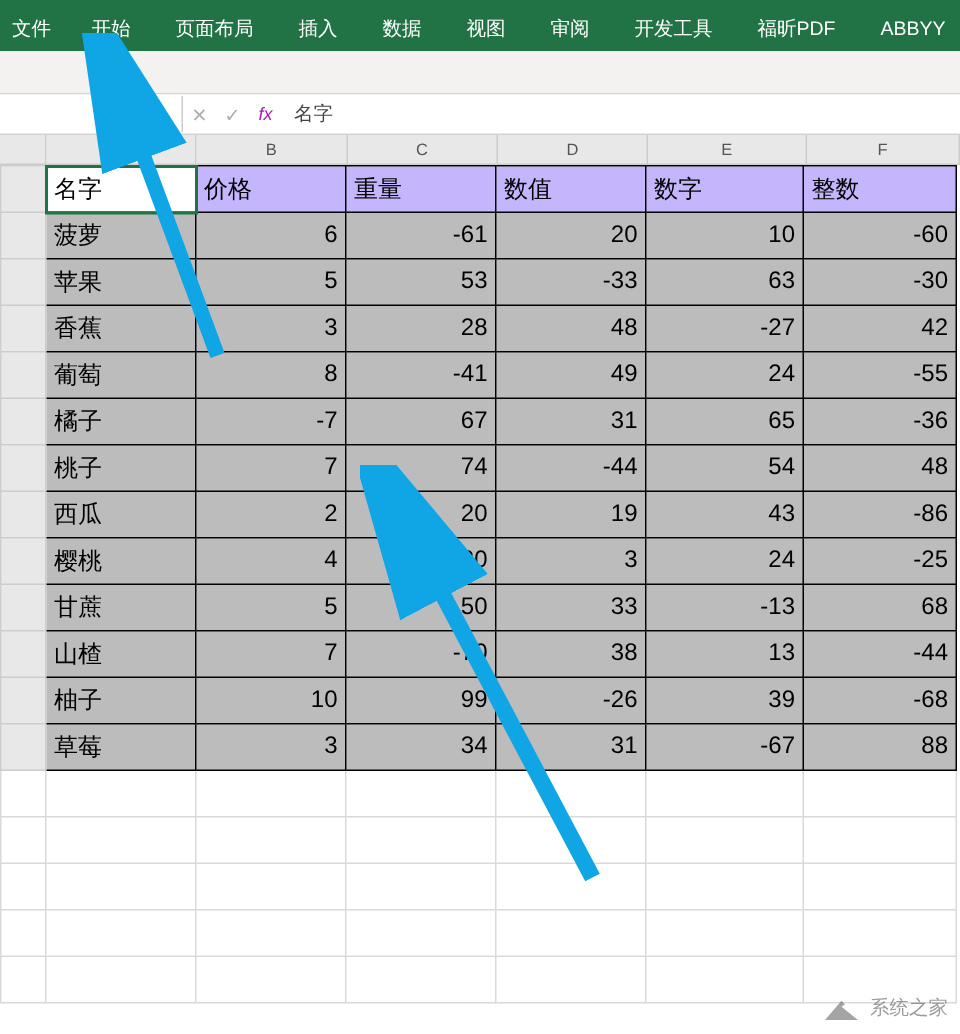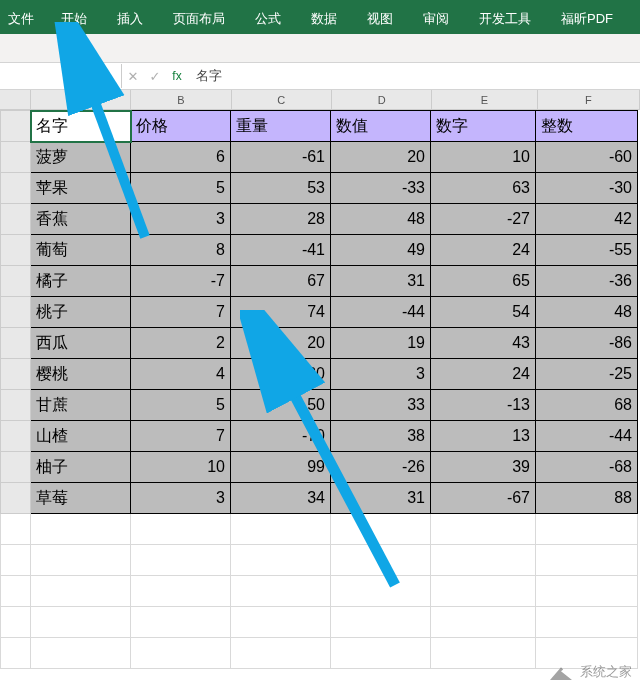--- a/index.html
+++ b/index.html
@@ -3,21 +3,21 @@
 <meta charset="utf-8">
 <style>
 html,body{margin:0;padding:0;font-family:"Microsoft YaHei","SimSun",sans-serif;font-size:13px;background:#fff;color:#000;width:640px;height:689px;overflow:hidden;position:relative}
 .ribbon-tabs{background:#217346;height:34px;display:flex;align-items:center;color:#fff;font-size:13px;padding-left:2px}
 .ribbon-tabs .tab{padding:0 15px;height:30px;line-height:34px;cursor:pointer;white-space:nowrap}
 .ribbon-tabs .tab:first-child{padding-left:6px;padding-right:12px}
 .ribbon-strip{background:#f3f2f1;height:28px;border-bottom:1px solid #d4d4d4}
 .formula-bar{height:26px;display:flex;align-items:center;border-bottom:1px solid #d4d4d4;background:#fff}
 .name-box{width:115px;height:24px;border-right:1px solid #ccc;padding-left:6px;display:flex;align-items:center;font-size:12px;color:#666}
 .fb-btn{width:22px;height:24px;display:flex;align-items:center;justify-content:center;color:#b0b0b0;font-size:13px}
-.fx{color:#15803d;font-size:12px}
+.fx{font-style:italic;color:#a21caf;font-size:12px}
 .fb-input{flex:1;padding-left:8px;height:24px;display:flex;align-items:center;color:#444;font-size:13px}
 .grid-wrap{position:relative}
 .col-headers{display:flex;height:20px;background:#e8e8e8}
 .row-hd{width:30px;border-right:1px solid #ccc;border-bottom:1px solid #ccc;background:#e8e8e8}
 .col-hd{text-align:center;border-right:1px solid #ccc;border-bottom:1px solid #ccc;font-size:11px;color:#555;line-height:20px;background:#e8e8e8}
 table{border-collapse:collapse;position:absolute;left:0;top:20px}
 td{border:1px solid #000;height:31px;padding:0 5px;font-size:16px;box-sizing:border-box;vertical-align:middle}
 td.rh{width:30px;border:1px solid #ccc;background:#e8e8e8;font-size:10px;color:#777;text-align:center;padding:0}
 .hdr-row td.cell{background:#c4b5fd;font-weight:400;text-align:left}
 .data td.cell{background:#bcbcbc}
@@ -31,23 +31,22 @@
 .arrow{position:absolute;pointer-events:none}
 .watermark{position:absolute;right:8px;bottom:8px;display:flex;align-items:center;gap:8px;opacity:0.55;color:#4a4a4a;font-size:13px}
 .watermark .logo{width:22px;height:16px;background:#5a5a5a;clip-path:polygon(0 100%,50% 20%,60% 35%,50% 45%,100% 100%);}
 </style>
 </head>
 <body>
 
 <div class="ribbon-tabs">
   <div class="tab">文件</div>
   <div class="tab">开始</div>
+  <div class="tab">页面布局</div>
   <div class="tab">插入</div>
-  <div class="tab">页面布局</div>
-  <div class="tab">公式</div>
   <div class="tab">数据</div>
   <div class="tab">视图</div>
   <div class="tab">审阅</div>
   <div class="tab">开发工具</div>
   <div class="tab">福昕PDF</div>
   <div class="tab">ABBYY</div>
 </div>
 
 <div class="ribbon-strip"></div>
 

